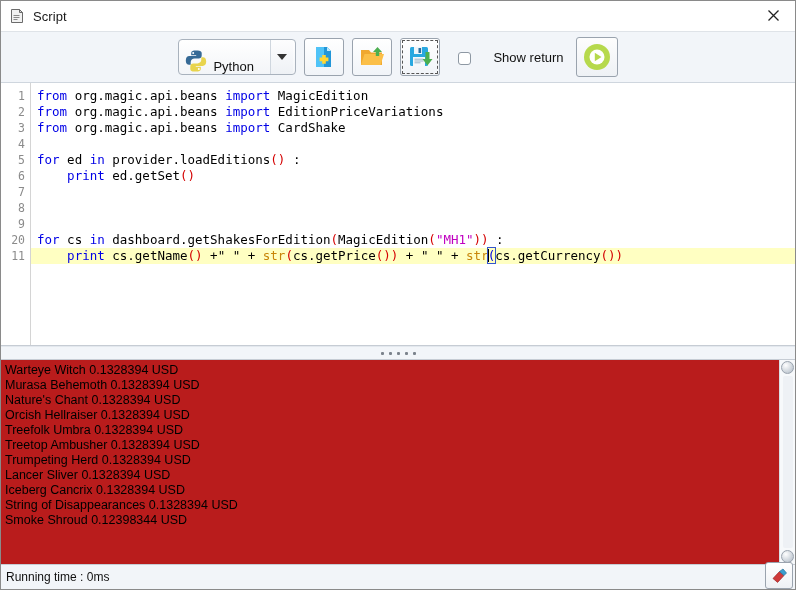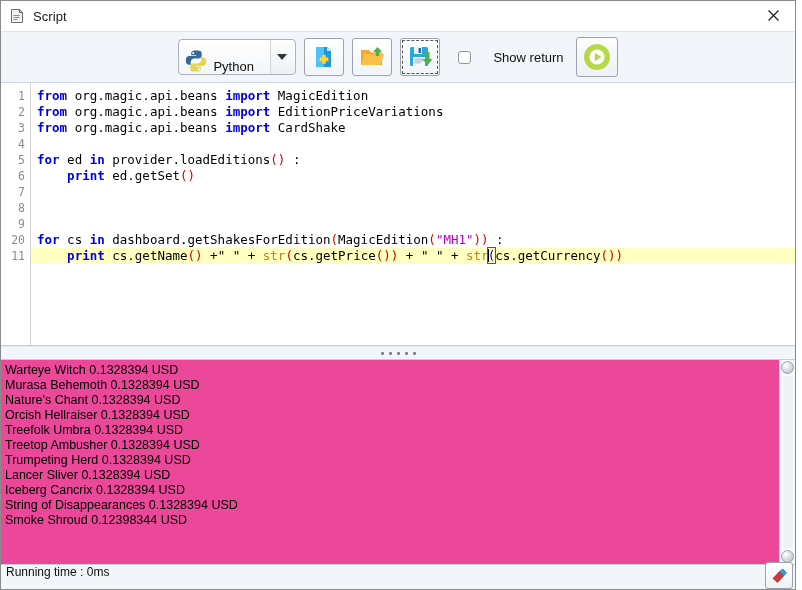--- a/index.html
+++ b/index.html
@@ -55,21 +55,21 @@
 
   .tbtn{
     width:40px;height:38px;box-sizing:border-box;
     border:1px solid #9aa3ae;border-radius:3px;
     background:linear-gradient(#ffffff,#f1f4f8);
     display:flex;align-items:center;justify-content:center;cursor:default;
   }
   .tbtn.focused{border:1px solid #9aa3ae;outline:1px dashed #555;outline-offset:-3px;}
   .tbtn.run{width:42px;height:40px;background:linear-gradient(#fdfdfd,#eef1f5);}
 
-  .chkwrap{display:flex;align-items:center;gap:22px;margin:0 4px 0 10px;cursor:default;}
+  .chkwrap{display:flex;align-items:flex-end;gap:22px;margin:0 4px 0 10px;cursor:default;}
   .chk{
     width:13px;height:13px;box-sizing:border-box;border:1px solid #8e98a3;
     border-radius:3px;background:#fff;
   }
   .chklabel{font-size:13px;color:#111;}
 
   
   .editor{
     flex:none;height:262px;background:#ffffff;position:relative;
     display:flex;overflow:hidden;
@@ -83,40 +83,40 @@
     text-align:right;
   }
   .gutter .ln{height:16px;line-height:16px;padding-right:5px;}
   .codearea{
     flex:1;padding-top:5px;position:relative;overflow:hidden;
     font-family:"DejaVu Sans Mono",monospace;font-size:12.5px;
     color:#000;white-space:pre;
   }
   .cline{height:16px;line-height:16px;padding-left:6px;}
   .cline.hl{background:#ffffc2;}
-  .kw{color:#0000e6;font-weight:bold;}
+  .kw{color:#0000e6;font-weight:normal;}
   .pn{color:#d40000;}
   .st{color:#c000c0;}
   .fn{color:#c8860a;}
   .cursor{
     display:inline-block;width:0;border-left:1px solid #000;height:13px;
     vertical-align:-2px;margin:0 -1px;
   }
   .parenmatch{color:#0000e6;outline:1px solid #3355cc;}
 
   
   .splitter{
     height:12px;min-height:12px;background:#f2f5f9;
     display:flex;align-items:center;justify-content:center;gap:5px;
     border-top:1px solid #e3e8ee;border-bottom:1px solid #c6ccd4;cursor:row-resize;
   }
   .splitter i{width:3px;height:3px;background:#7c838c;border-radius:1px;display:block;}
 
   
-  .outwrap{flex:1;display:flex;background:#ec4899;overflow:hidden;position:relative;}
+  .outwrap{flex:1;display:flex;background:#b91c1c;overflow:hidden;position:relative;}
   .output{
     flex:1;padding:3px 0 0 4px;box-sizing:border-box;overflow:hidden;
     font-family:"Liberation Sans",sans-serif;font-size:12.5px;color:#000;
   }
   .output .oline{height:15px;line-height:15px;white-space:pre;}
 
   .vscroll{
     width:16px;min-width:16px;background:#f7f9fb;border-left:1px solid #d8dde3;
     display:flex;flex-direction:column;justify-content:space-between;align-items:center;
     padding:1px 0;box-sizing:border-box;
@@ -125,21 +125,21 @@
     width:13px;height:13px;border-radius:50%;
     background:radial-gradient(circle at 35% 30%,#ffffff,#c2cad3 75%,#98a2ad);
     border:1px solid #9aa3ae;box-sizing:border-box;cursor:default;
   }
   .strack{flex:1;width:10px;background:#eef1f5;margin:2px 0;border-radius:2px;}
 
   
   .statusbar{
     height:24px;min-height:24px;background:#f2f5f9;
     border-top:1px solid #c6ccd4;
-    display:flex;align-items:flex-start;position:relative;
+    display:flex;align-items:center;position:relative;
   }
   .status-text{font-size:12px;color:#111;margin-left:5px;}
   .eraser-btn{
     position:absolute;right:2px;top:-3px;width:26px;height:25px;
     border:1px solid #9aa3ae;border-radius:3px;
     background:linear-gradient(#ffffff,#eef1f5);
     display:flex;align-items:center;justify-content:center;cursor:default;
   }
 </style>
 </head>

